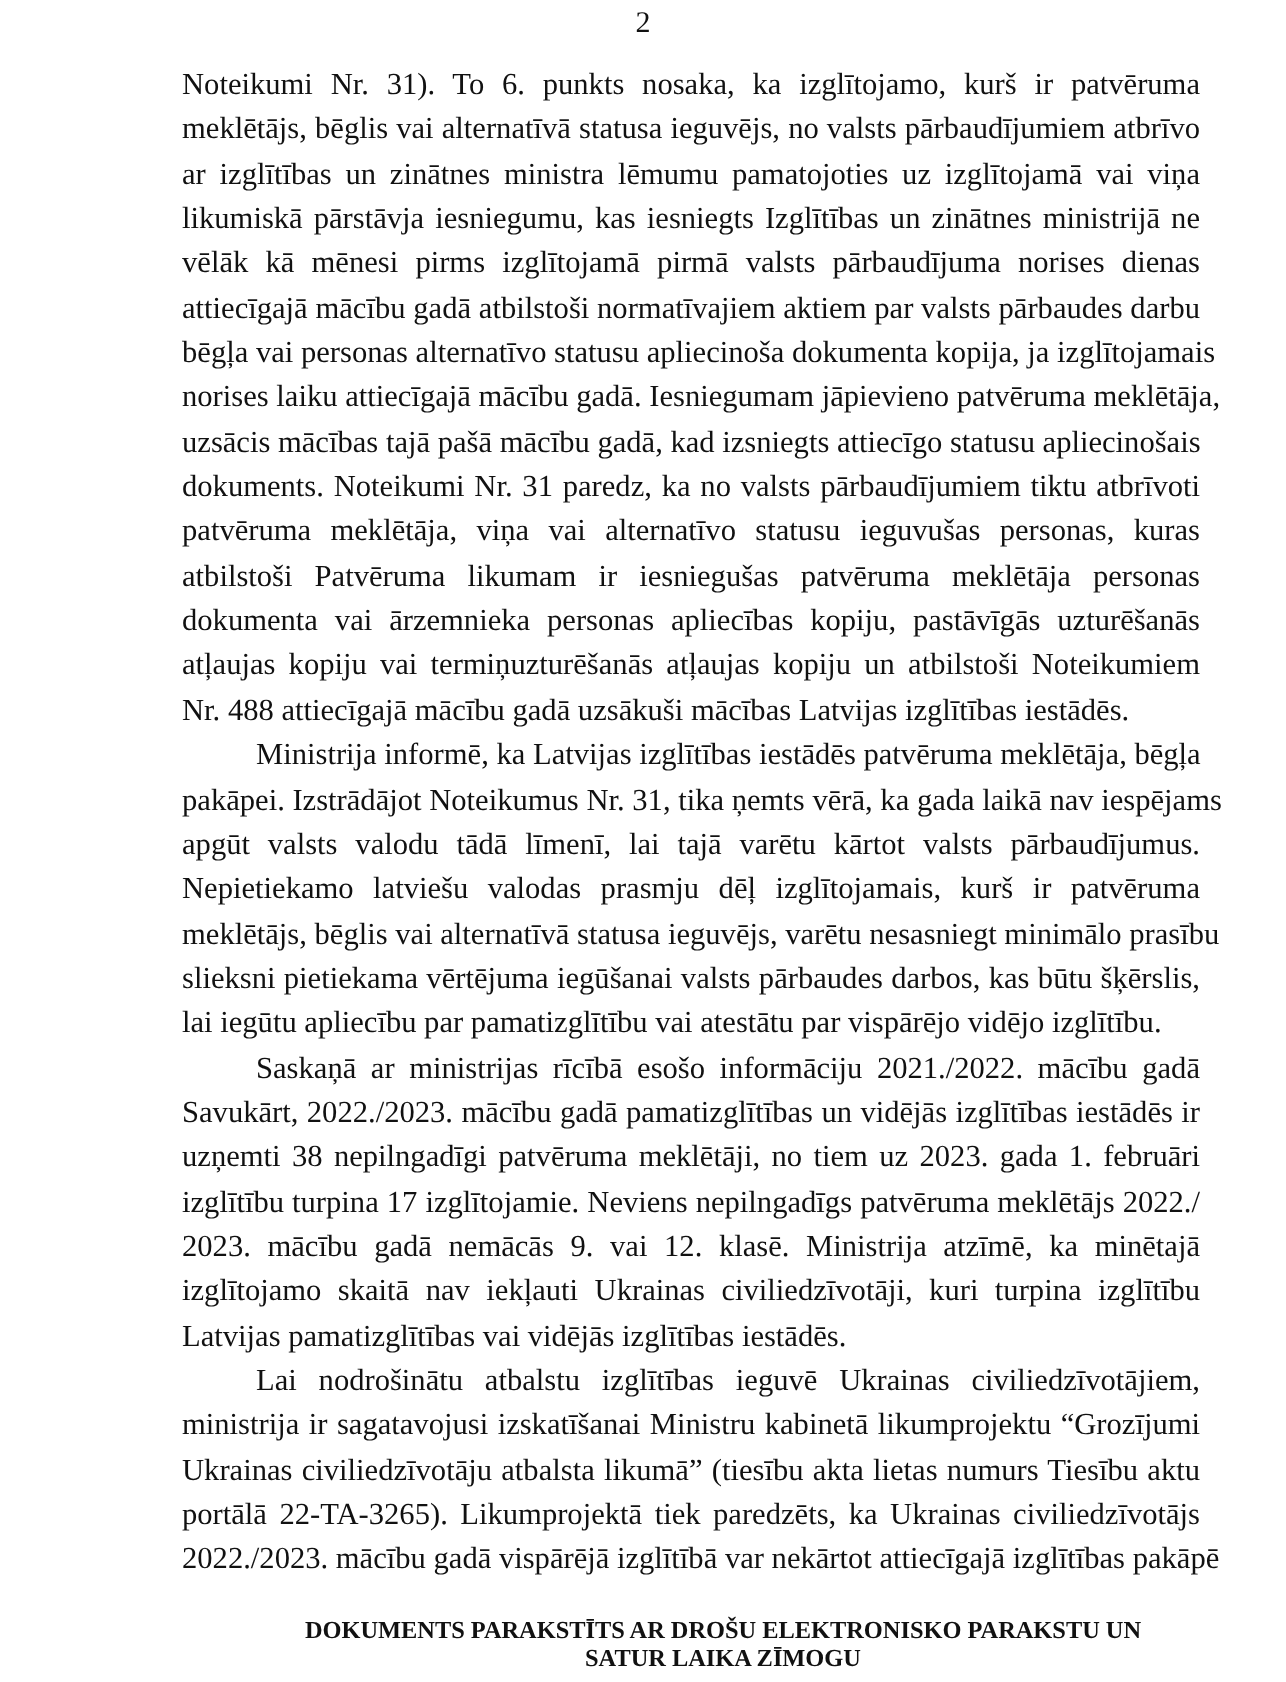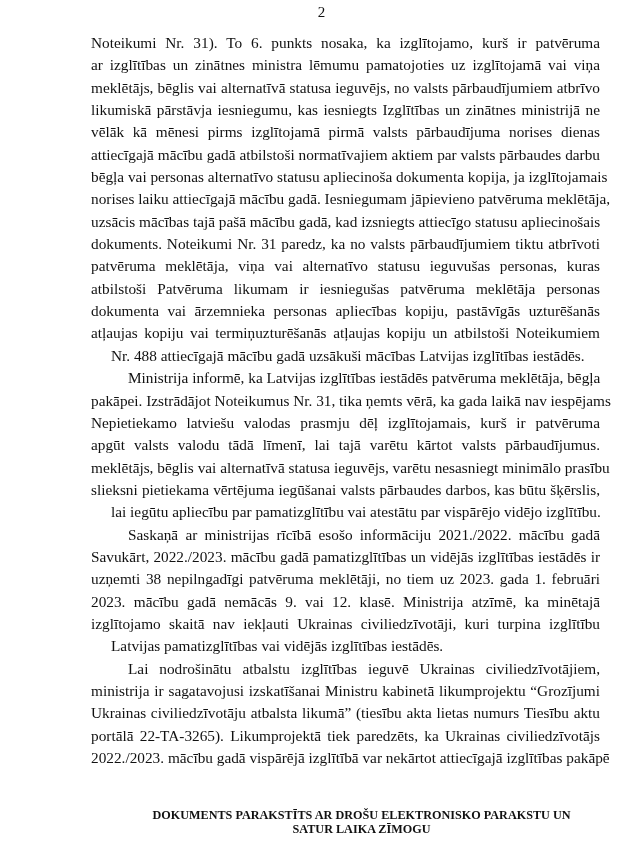--- a/index.html
+++ b/index.html
@@ -13,63 +13,64 @@
     text-align: center; font-size: 15px; line-height: 18px;
   }
   .body-text {
     position: absolute; top: 32px; left: 91px; width: 509px;
     font-size: 15.3px; line-height: 22.35px;
   }
   .line {
     display: block; height: 22.35px; white-space: nowrap;
     text-align: justify; text-align-last: justify;
   }
-  .line.last { text-align-last: left; margin-left: 20px; }
+  .line.last { text-align-last: left; }
   .line.indent { padding-left: 37px; }
   .footer {
     position: absolute; top: 808px; left: 0; width: 643px;
     text-align: center; font-weight: bold; font-size: 12.2px; line-height: 14px; padding-left: 40px;
   }
 </style>
 </head>
 <body>
 
 <div class="page-number">2</div>
 
 <div class="body-text" id="body-text">
     <div>
       <span class="line">Noteikumi Nr. 31). To 6. punkts nosaka, ka izglītojamo, kurš ir patvēruma</span>
+      <span class="line">meklētājs, bēglis vai alternatīvā statusa ieguvējs, no valsts pārbaudījumiem atbrīvo</span>
       <span class="line">ar izglītības un zinātnes ministra lēmumu pamatojoties uz izglītojamā vai viņa</span>
-      <span class="line">meklētājs, bēglis vai alternatīvā statusa ieguvējs, no valsts pārbaudījumiem atbrīvo</span>
       <span class="line">likumiskā pārstāvja iesniegumu, kas iesniegts Izglītības un zinātnes ministrijā ne</span>
       <span class="line">vēlāk kā mēnesi pirms izglītojamā pirmā valsts pārbaudījuma norises dienas</span>
       <span class="line">attiecīgajā mācību gadā atbilstoši normatīvajiem aktiem par valsts pārbaudes darbu</span>
       <span class="line">bēgļa vai personas alternatīvo statusu apliecinoša dokumenta kopija, ja izglītojamais</span>
       <span class="line">norises laiku attiecīgajā mācību gadā. Iesniegumam jāpievieno patvēruma meklētāja,</span>
       <span class="line">uzsācis mācības tajā pašā mācību gadā, kad izsniegts attiecīgo statusu apliecinošais</span>
       <span class="line">dokuments. Noteikumi Nr. 31 paredz, ka no valsts pārbaudījumiem tiktu atbrīvoti</span>
       <span class="line">patvēruma meklētāja, viņa vai alternatīvo statusu ieguvušas personas, kuras</span>
       <span class="line">atbilstoši Patvēruma likumam ir iesniegušas patvēruma meklētāja personas</span>
       <span class="line">dokumenta vai ārzemnieka personas apliecības kopiju, pastāvīgās uzturēšanās</span>
       <span class="line">atļaujas kopiju vai termiņuzturēšanās atļaujas kopiju un atbilstoši Noteikumiem</span>
       <span class="line last">Nr. 488 attiecīgajā mācību gadā uzsākuši mācības Latvijas izglītības iestādēs.</span>
     </div>
     <div>
       <span class="line indent">Ministrija informē, ka Latvijas izglītības iestādēs patvēruma meklētāja, bēgļa</span>
       <span class="line">pakāpei. Izstrādājot Noteikumus Nr. 31, tika ņemts vērā, ka gada laikā nav iespējams</span>
+      <span class="line">apgūt valsts valodu tādā līmenī, lai tajā varētu kārtot valsts pārbaudījumus.</span>
       <span class="line">Nepietiekamo latviešu valodas prasmju dēļ izglītojamais, kurš ir patvēruma</span>
-      <span class="line">apgūt valsts valodu tādā līmenī, lai tajā varētu kārtot valsts pārbaudījumus.</span>
       <span class="line">meklētājs, bēglis vai alternatīvā statusa ieguvējs, varētu nesasniegt minimālo prasību</span>
       <span class="line">slieksni pietiekama vērtējuma iegūšanai valsts pārbaudes darbos, kas būtu šķērslis,</span>
       <span class="line last">lai iegūtu apliecību par pamatizglītību vai atestātu par vispārējo vidējo izglītību.</span>
     </div>
     <div>
       <span class="line indent">Saskaņā ar ministrijas rīcībā esošo informāciju 2021./2022. mācību gadā</span>
       <span class="line">Savukārt, 2022./2023. mācību gadā pamatizglītības un vidējās izglītības iestādēs ir</span>
       <span class="line">uzņemti 38 nepilngadīgi patvēruma meklētāji, no tiem uz 2023. gada 1. februāri</span>
+      <span class="line">izglītību turpina 17 izglītojamie. Neviens nepilngadīgs patvēruma meklētājs 2022./</span>
       <span class="line">2023. mācību gadā nemācās 9. vai 12. klasē. Ministrija atzīmē, ka minētajā</span>
       <span class="line">izglītojamo skaitā nav iekļauti Ukrainas civiliedzīvotāji, kuri turpina izglītību</span>
       <span class="line last">Latvijas pamatizglītības vai vidējās izglītības iestādēs.</span>
     </div>
     <div>
       <span class="line indent">Lai nodrošinātu atbalstu izglītības ieguvē Ukrainas civiliedzīvotājiem,</span>
       <span class="line">ministrija ir sagatavojusi izskatīšanai Ministru kabinetā likumprojektu “Grozījumi</span>
       <span class="line">Ukrainas civiliedzīvotāju atbalsta likumā” (tiesību akta lietas numurs Tiesību aktu</span>
       <span class="line">portālā 22-TA-3265). Likumprojektā tiek paredzēts, ka Ukrainas civiliedzīvotājs</span>
       <span class="line">2022./2023. mācību gadā vispārējā izglītībā var nekārtot attiecīgajā izglītības pakāpē</span>

